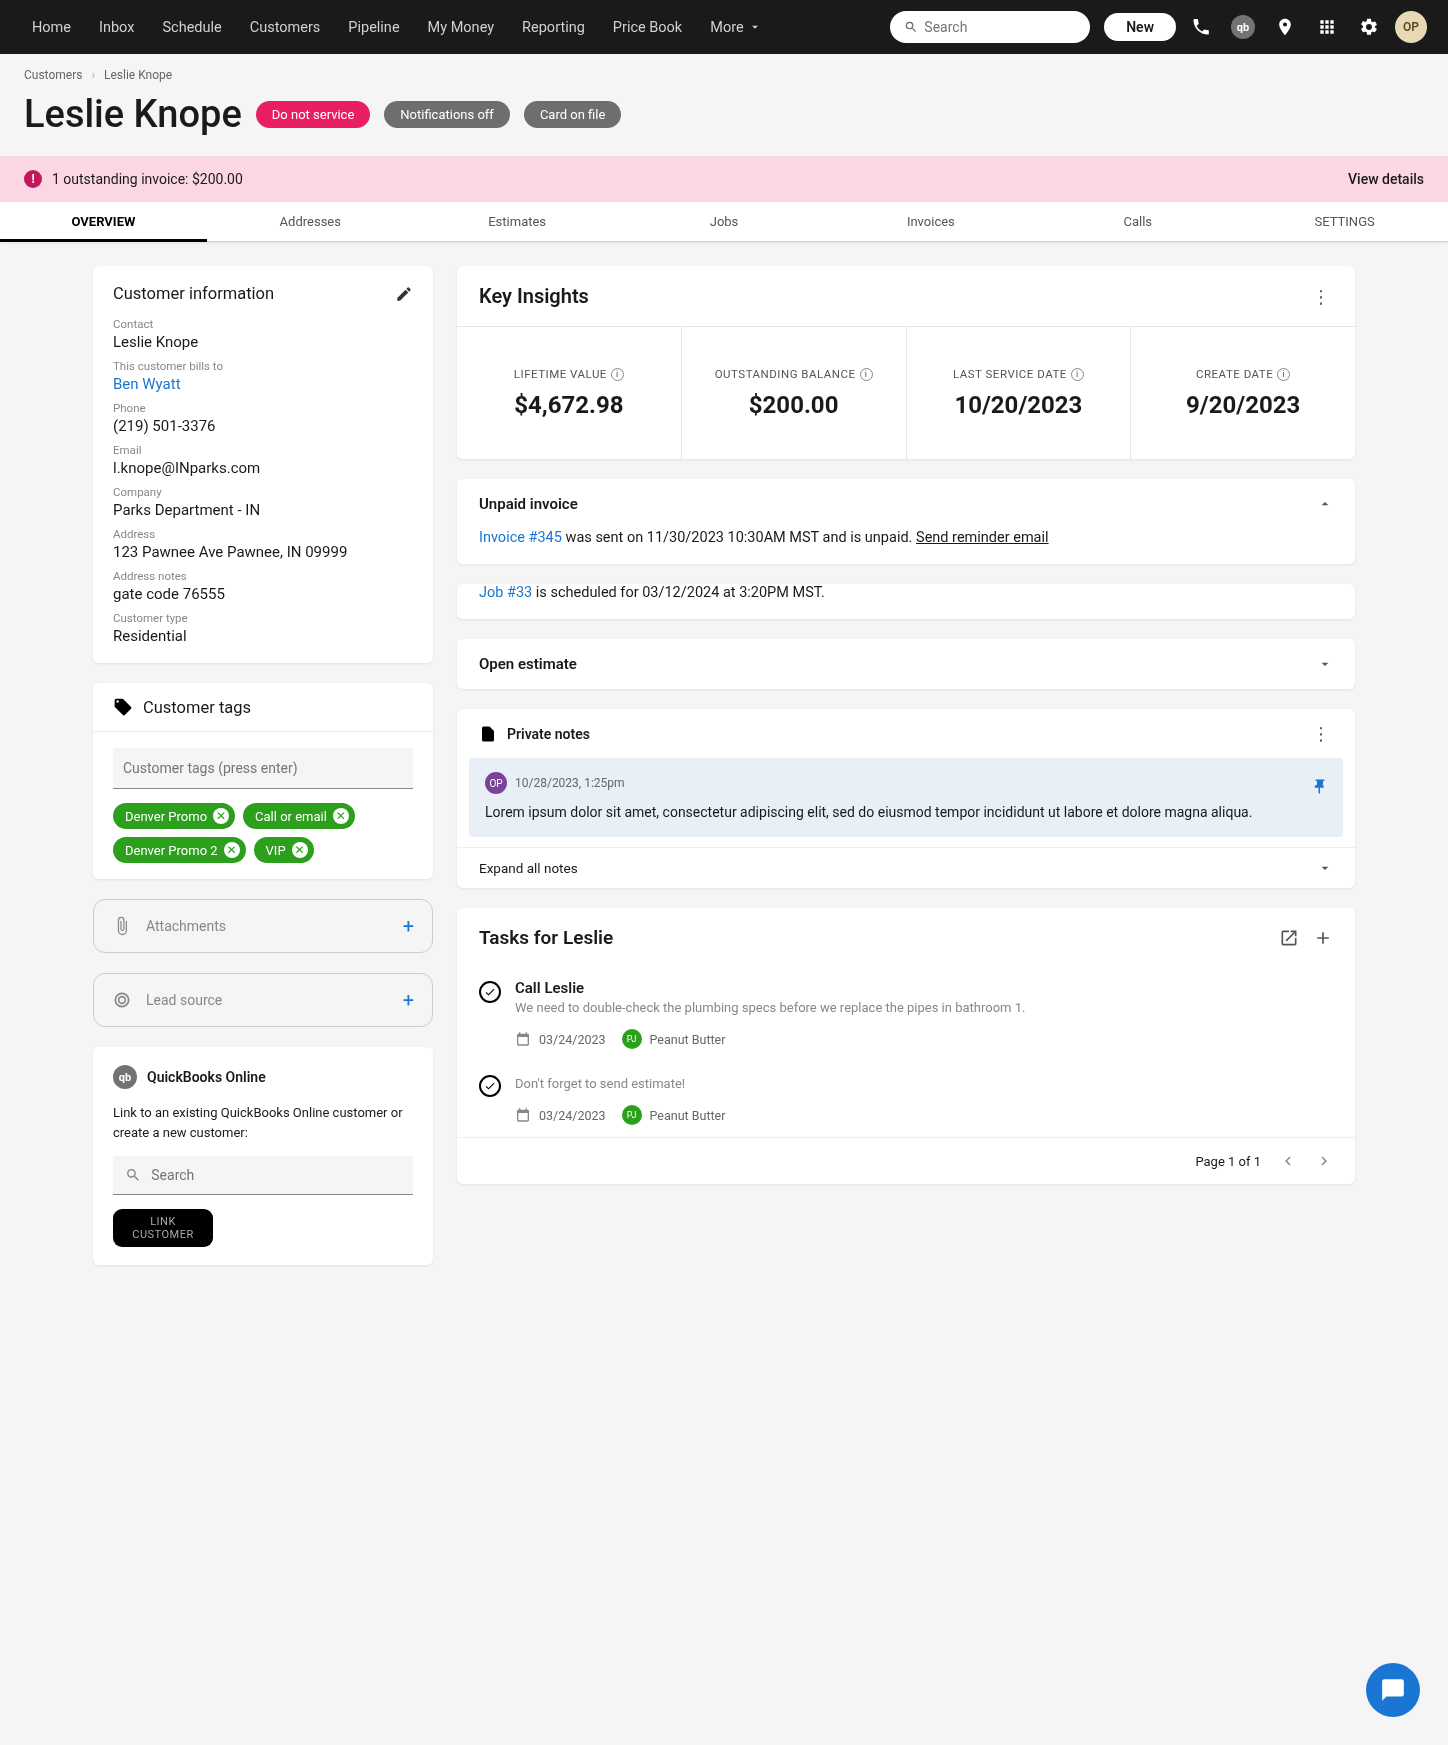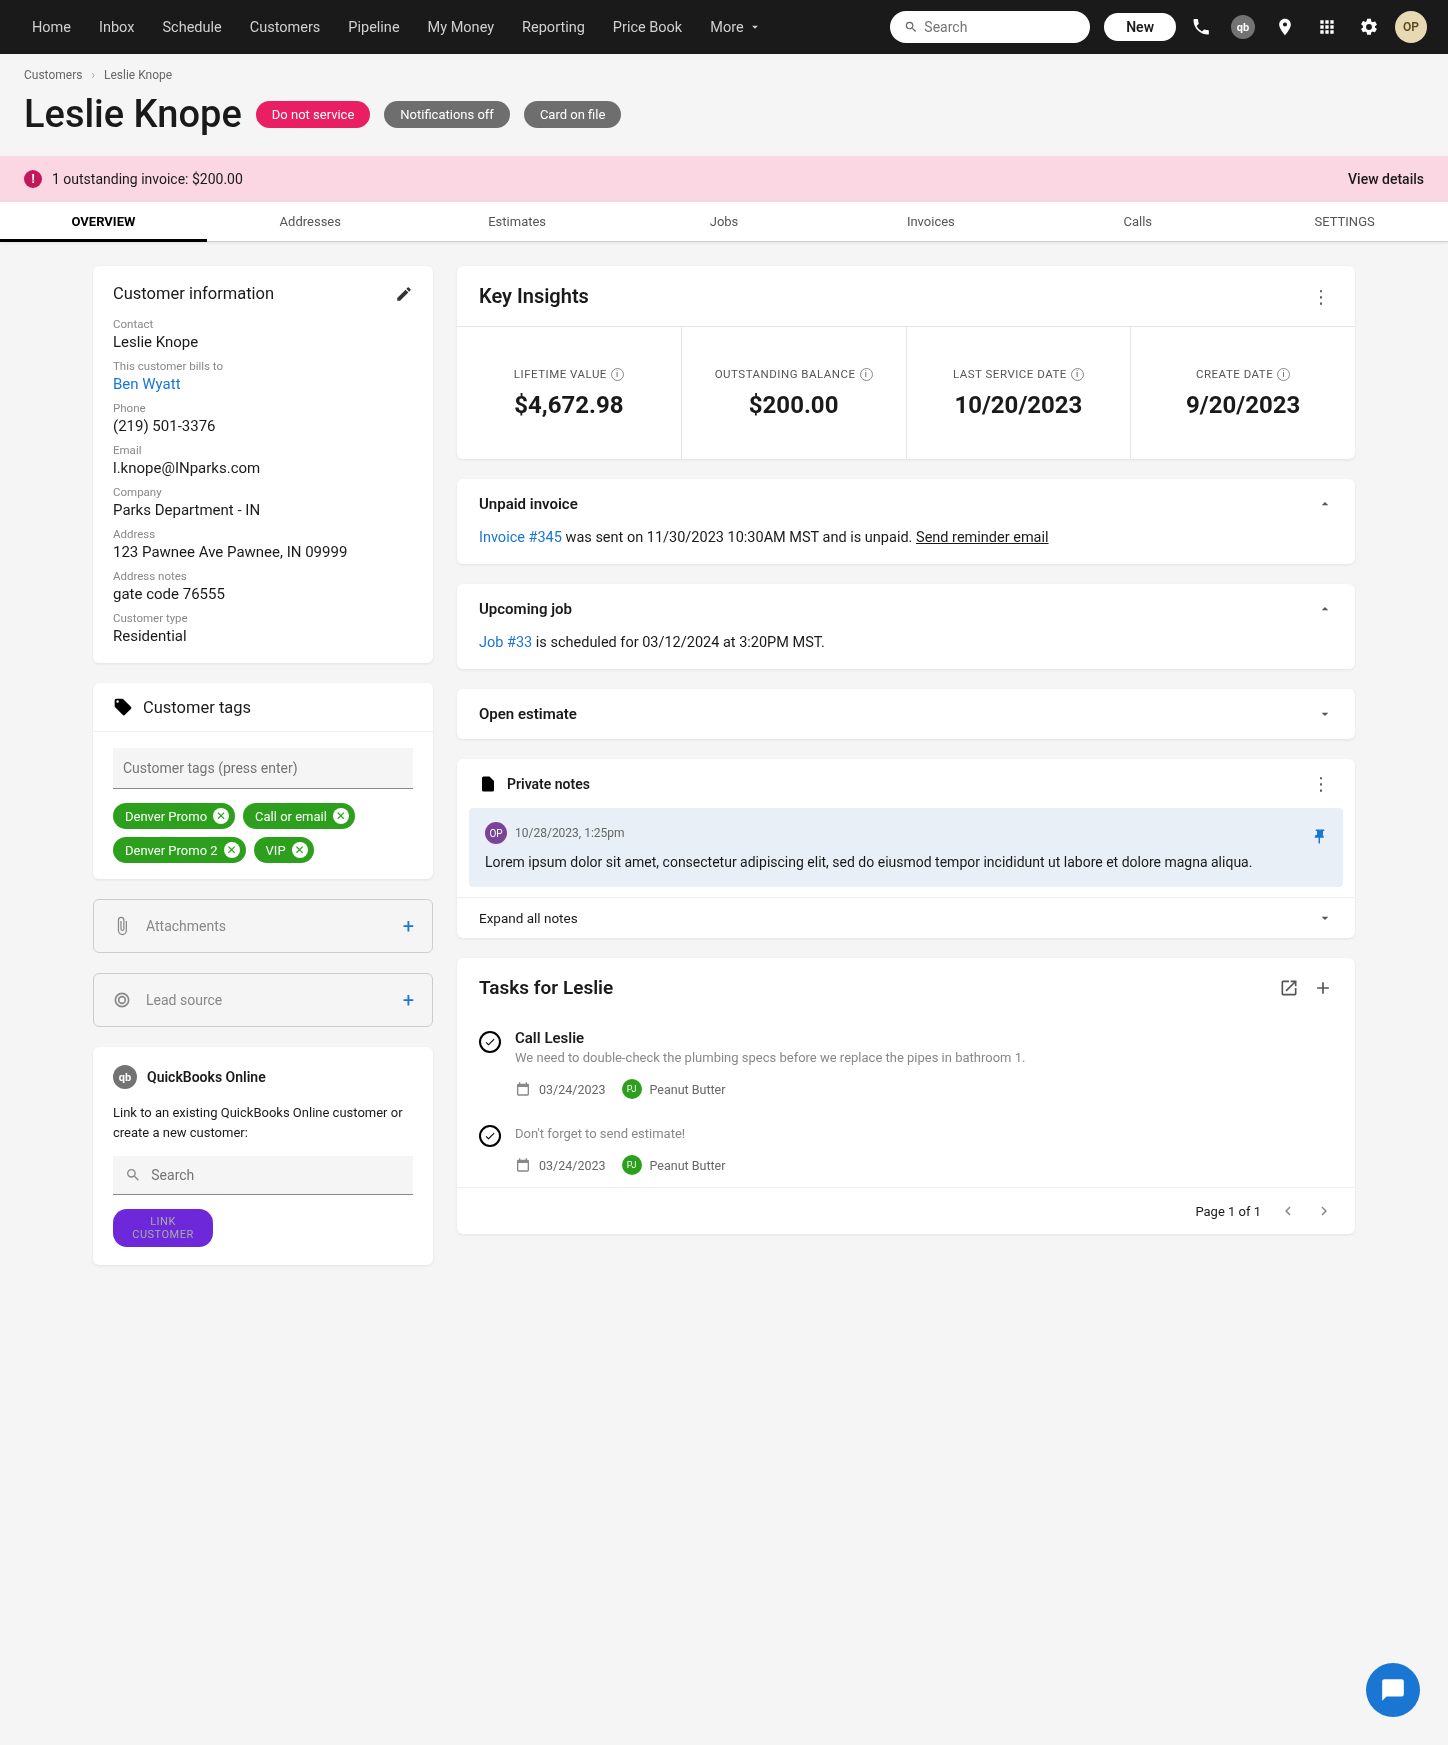--- a/index.html
+++ b/index.html
@@ -42,30 +42,30 @@
 .edit-icn{cursor:pointer}
 .field-label{font-size:11.5px;color:#888;margin-top:8px}
 .field-value{font-size:15px;margin-top:2px}
 .link{color:#1976d2;cursor:pointer}
 .tags-header{display:flex;align-items:center;gap:10px;padding:14px 20px;border-bottom:1px solid #eee}
 .tags-body{padding:16px 20px}
 .tags-input{width:100%;background:#f5f5f5;border:none;border-bottom:1px solid #888;padding:12px 10px;font-size:14px;outline:none}
 .tag-list{display:flex;flex-wrap:wrap;gap:8px;margin-top:14px}
 .tag{background:#2ca01c;color:#fff;border-radius:14px;display:flex;align-items:center;padding:5px 6px 5px 12px;font-size:13px;gap:6px}
 .tag-x{background:#fff;color:#2ca01c;width:16px;height:16px;border-radius:50%;display:flex;align-items:center;justify-content:center;font-size:12px;cursor:pointer}
-.attach-card{border:1px solid #ccc;border-radius:6px;display:flex;align-items:center;padding:14px 18px;gap:14px}
+.attach-card{border:1px solid #ccc;border-radius:12px;display:flex;align-items:center;padding:14px 18px;gap:14px}
 .attach-label{color:#888;flex:1}
 .plus-blue{color:#1976d2;font-size:20px;cursor:pointer}
 .qbo-card{padding:18px 20px}
 .qbo-header{display:flex;align-items:center;gap:10px;margin-bottom:14px}
 .qbo-title{font-weight:600}
 .qbo-text{font-size:13px;line-height:1.5;margin-bottom:14px}
 .qbo-search{background:#f5f5f5;border-bottom:1px solid #888;display:flex;align-items:center;padding:10px 12px;gap:10px}
 .qbo-search input{border:none;background:transparent;outline:none;width:100%;font-size:14px}
-.link-cust-btn{background:#6d28d9;color:#aaa;font-size:11px;letter-spacing:.5px;padding:6px 14px;margin-top:14px;text-align:center;width:100px;border-radius:14px}
+.link-cust-btn{background:#000000;color:#aaa;font-size:11px;letter-spacing:.5px;padding:6px 14px;margin-top:14px;text-align:center;width:100px;border-radius:9px}
 .ki-header{display:flex;align-items:center;justify-content:space-between;padding:18px 22px}
 .ki-title{font-size:20px;font-weight:600}
 .dots{width:24px;text-align:center;cursor:pointer;font-size:18px;color:#555}
 .ki-grid{display:flex;border-top:1px solid #e5e5e5}
 .ki-cell{flex:1;border-right:1px solid #e5e5e5;padding:40px 10px;text-align:center}
 .ki-cell:last-child{border-right:none}
 .ki-label{font-size:11.5px;letter-spacing:.5px;color:#555;display:flex;justify-content:center;align-items:center;gap:4px}
 .ki-info{width:13px;height:13px;border:1px solid #888;border-radius:50%;display:inline-flex;align-items:center;justify-content:center;font-size:9px}
 .ki-value{font-size:24px;font-weight:700;margin-top:10px}
 .accordion-head{display:flex;align-items:center;justify-content:space-between;padding:16px 22px;cursor:pointer}
@@ -318,26 +318,20 @@
         <svg class="chev" viewBox="0 0 24 24" fill="#555">
             <path d="M7 14l5-5 5 5z"></path>
           </svg>
       </div>
       <div class="accordion-body">
         <span class="link">Invoice #345</span><span> was sent on 11/30/2023 10:30AM MST and is unpaid. </span><span class="underline">Send reminder email</span>
       </div>
     </div>
 
     <div class="card">
-      <div class="accordion-head">
-        <span class="accordion-title">Upcoming job</span>
-        <svg class="chev" viewBox="0 0 24 24" fill="#555">
-            <path d="M7 14l5-5 5 5z"></path>
-          </svg>
-      </div>
       <div class="accordion-body">
         <span class="link">Job #33</span><span> is scheduled for 03/12/2024 at 3:20PM MST.</span>
       </div>
     </div>
 
     <div class="card">
       <div class="accordion-head">
         <span class="accordion-title">Open estimate</span>
         <svg class="chev" viewBox="0 0 24 24" fill="#555">
             <path d="M7 10l5 5 5-5z"></path>

